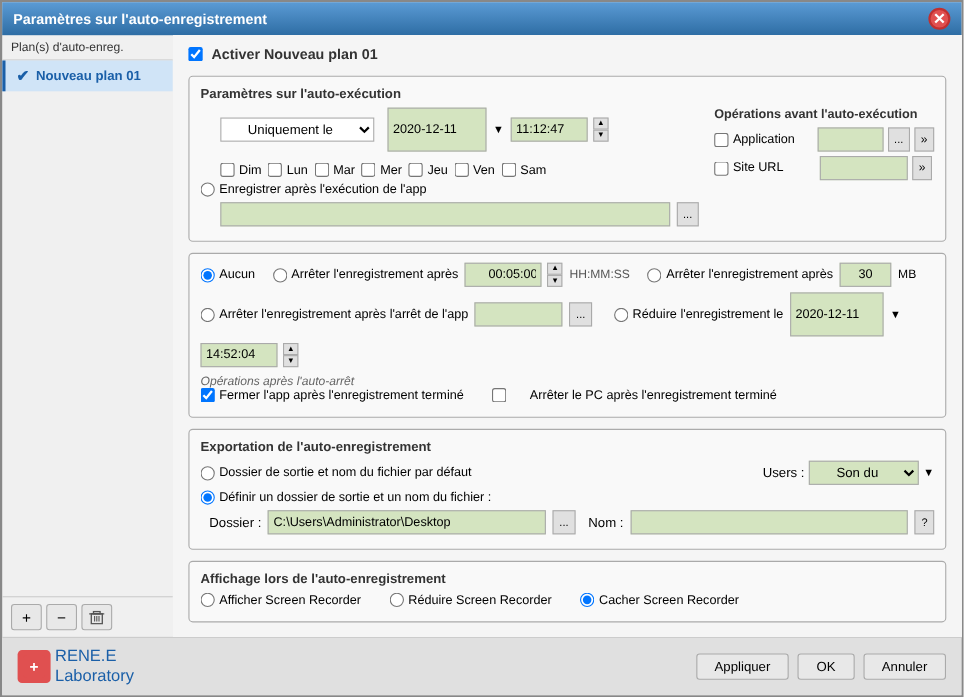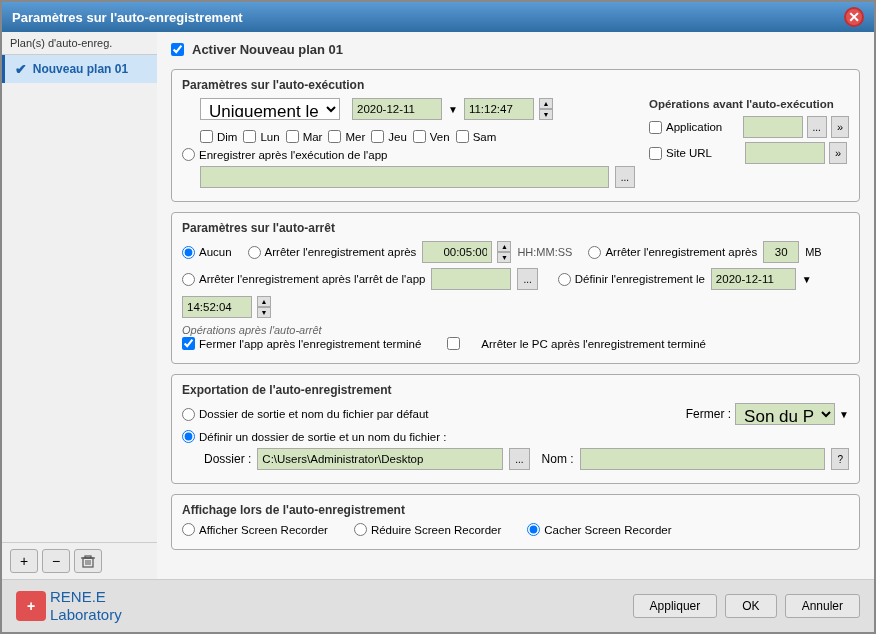--- a/index.html
+++ b/index.html
@@ -122,30 +122,30 @@
       gap: 4px;
       font-size: 11.5px;
     }
     input[type="radio"], input[type="checkbox"] {
       width: 13px;
       height: 13px;
     }
     .dropdown {
       background: white;
       border: 1px solid #aaa;
-      padding: 2px 4px;
-      font-size: 17px;
+      padding: 2px 20px;
+      font-size: 12px;
       height: 22px;
     }
     .date-input {
       background: #d4e4c0;
       border: 1px solid #aaa;
       padding: 2px 4px;
       font-size: 11.5px;
-      height: 22px;
+      height: 40px;
       width: 90px;
     }
     .time-input {
       background: #d4e4c0;
       border: 1px solid #aaa;
       padding: 2px 4px;
       font-size: 11.5px;
       height: 22px;
       width: 70px;
     }
@@ -294,21 +294,21 @@
       width: 200px;
     }
     .hhmm-label {
       font-size: 11px;
       color: #555;
     }
     .mb-label {
       font-size: 11px;
     }
     .small-num-input {
-      width: 36px;
+      width: 47px;
       background: #d4e4c0;
       border: 1px solid #aaa;
       padding: 2px 4px;
       font-size: 11.5px;
       height: 22px;
       text-align: center;
     }
   </style>
 </head>
 <body>
@@ -431,21 +431,20 @@
               <input type="checkbox" style="">
               <span style="width:75px;font-size:11.5px;">Site URL</span>
               <input type="text" class="green-input" style="width: 80px;" value="">
               <button class="arrow-btn">»</button>
             </div>
           </div>
         </div>
       </div>
 
       <div class="section-box">
-        <div class="section-title">Paramètres sur l'auto-arrêt</div>
 
         <div class="row">
 
           <label class="radio-label">
             <input type="radio" name="stop_type" checked="" style="">
             <span>Aucun</span>
           </label>
 
           <label class="radio-label" style="margin-left:10px;">
             <input type="radio" name="stop_type" style="">
@@ -470,21 +469,21 @@
 
           <label class="radio-label">
             <input type="radio" name="stop_type" style="">
             <span>Arrêter l'enregistrement après l'arrêt de l'app</span>
           </label>
           <input type="text" class="green-input" style="width: 80px;" value="">
           <button class="dots-btn">...</button>
 
           <label class="radio-label" style="margin-left:14px;">
             <input type="radio" name="stop_type" style="">
-            <span>Définir l'enregistrement le</span>
+            <span>Réduire l'enregistrement le</span>
           </label>
           <input type="text" class="date-input" value="2020-12-11" style="width: 85px;">
           <span style="font-size:10px; cursor:pointer;">▼</span>
           <input type="text" class="time-input" value="14:52:04" style="width: 70px;">
           <div class="spin-btn">
             <button>▲</button>
             <button>▼</button>
           </div>
         </div>
 
@@ -504,34 +503,34 @@
       </div>
 
       <div class="section-box">
         <div class="section-title">Exportation de l'auto-enregistrement</div>
         <div class="row">
           <label class="radio-label">
             <input type="radio" name="export_type" style="">
             <span>Dossier de sortie et nom du fichier par défaut</span>
           </label>
           <div style="margin-left:auto; display:flex; align-items:center; gap:4px;">
-            <span>Fermer :</span>
+            <span>Users :</span>
             <select class="dropdown" style="width:100px; background:#d4e4c0;">
               <option>Son du PC</option>
             </select>
             <span style="font-size:10px; cursor:pointer;">▼</span>
           </div>
         </div>
         <div class="row">
           <label class="radio-label">
             <input type="radio" name="export_type" checked="" style="">
             <span>Définir un dossier de sortie et un nom du fichier :</span>
           </label>
         </div>
-        <div class="row" style="margin-left:22px;">
+        <div class="row" style="margin-left:8px;">
           <span>Dossier :</span>
           <input type="text" class="wide-green-input" value="C:\Users\Administrator\Desktop" style="width: 250px;">
           <button class="dots-btn">...</button>
           <span style="margin-left:6px;">Nom :</span>
           <input type="text" class="wide-green-input" style="width: 80px;" value="">
           <button class="dots-btn">?</button>
         </div>
       </div>
 
       <div class="section-box">

